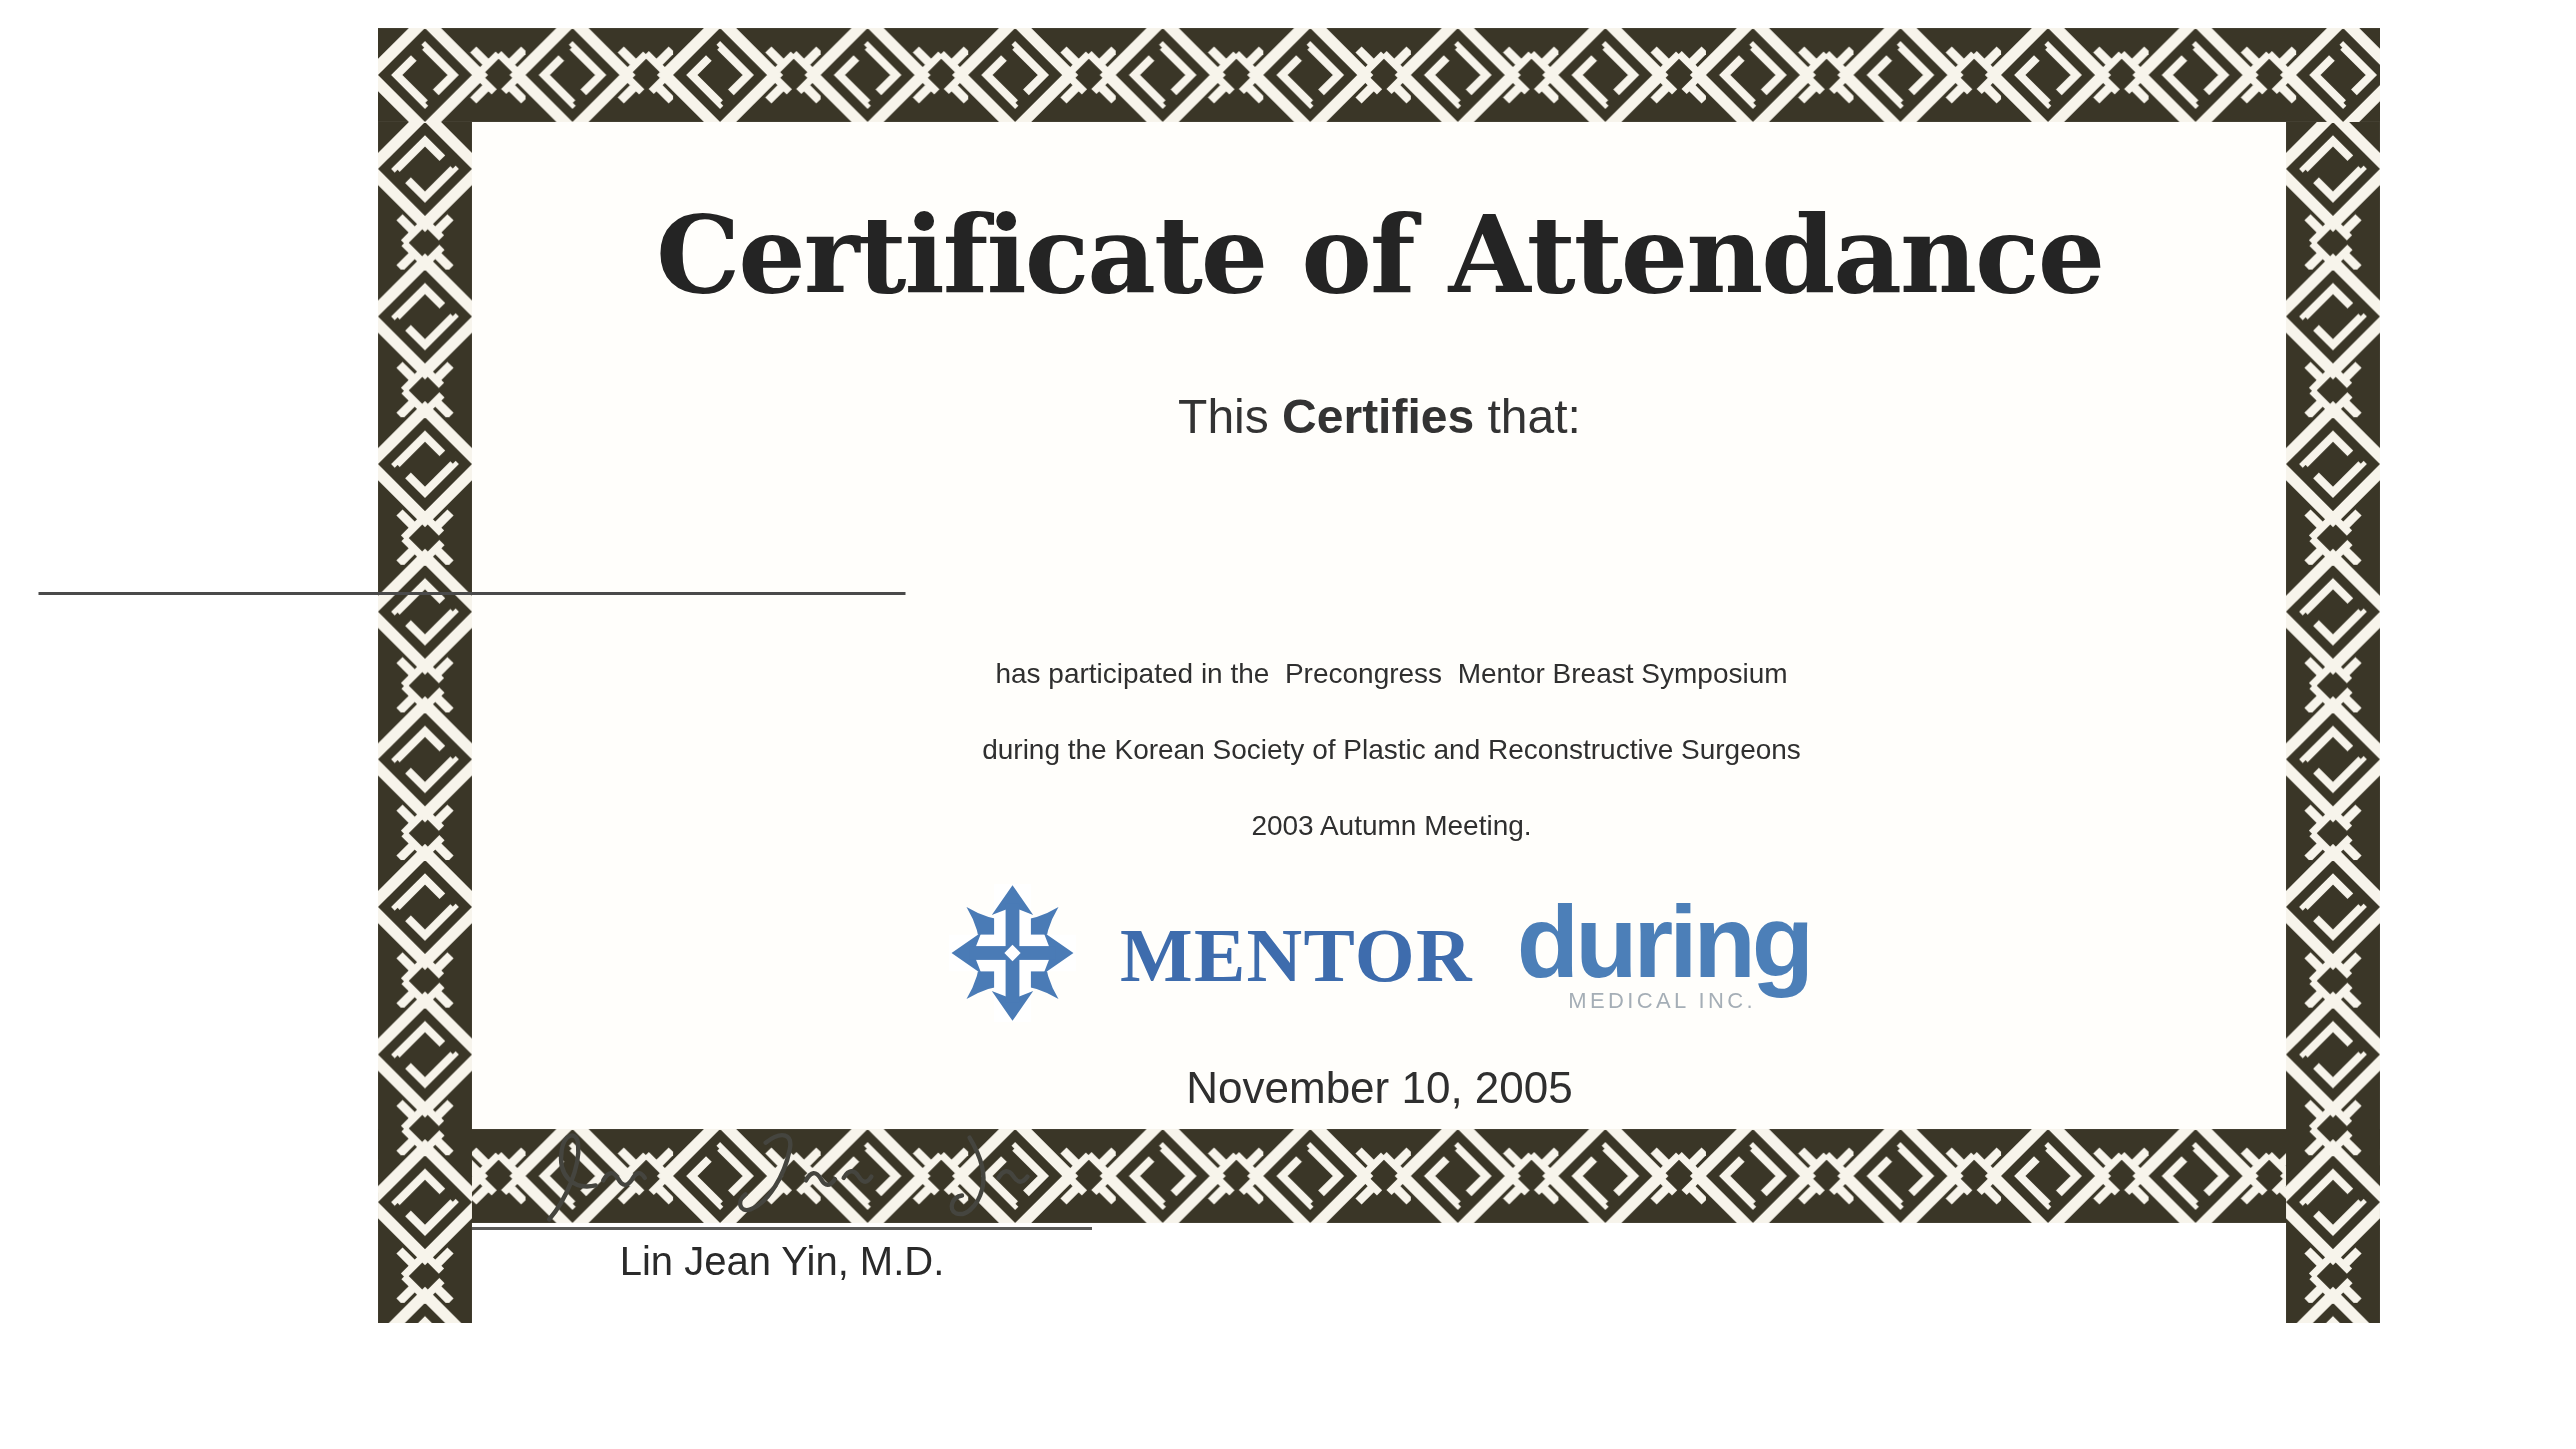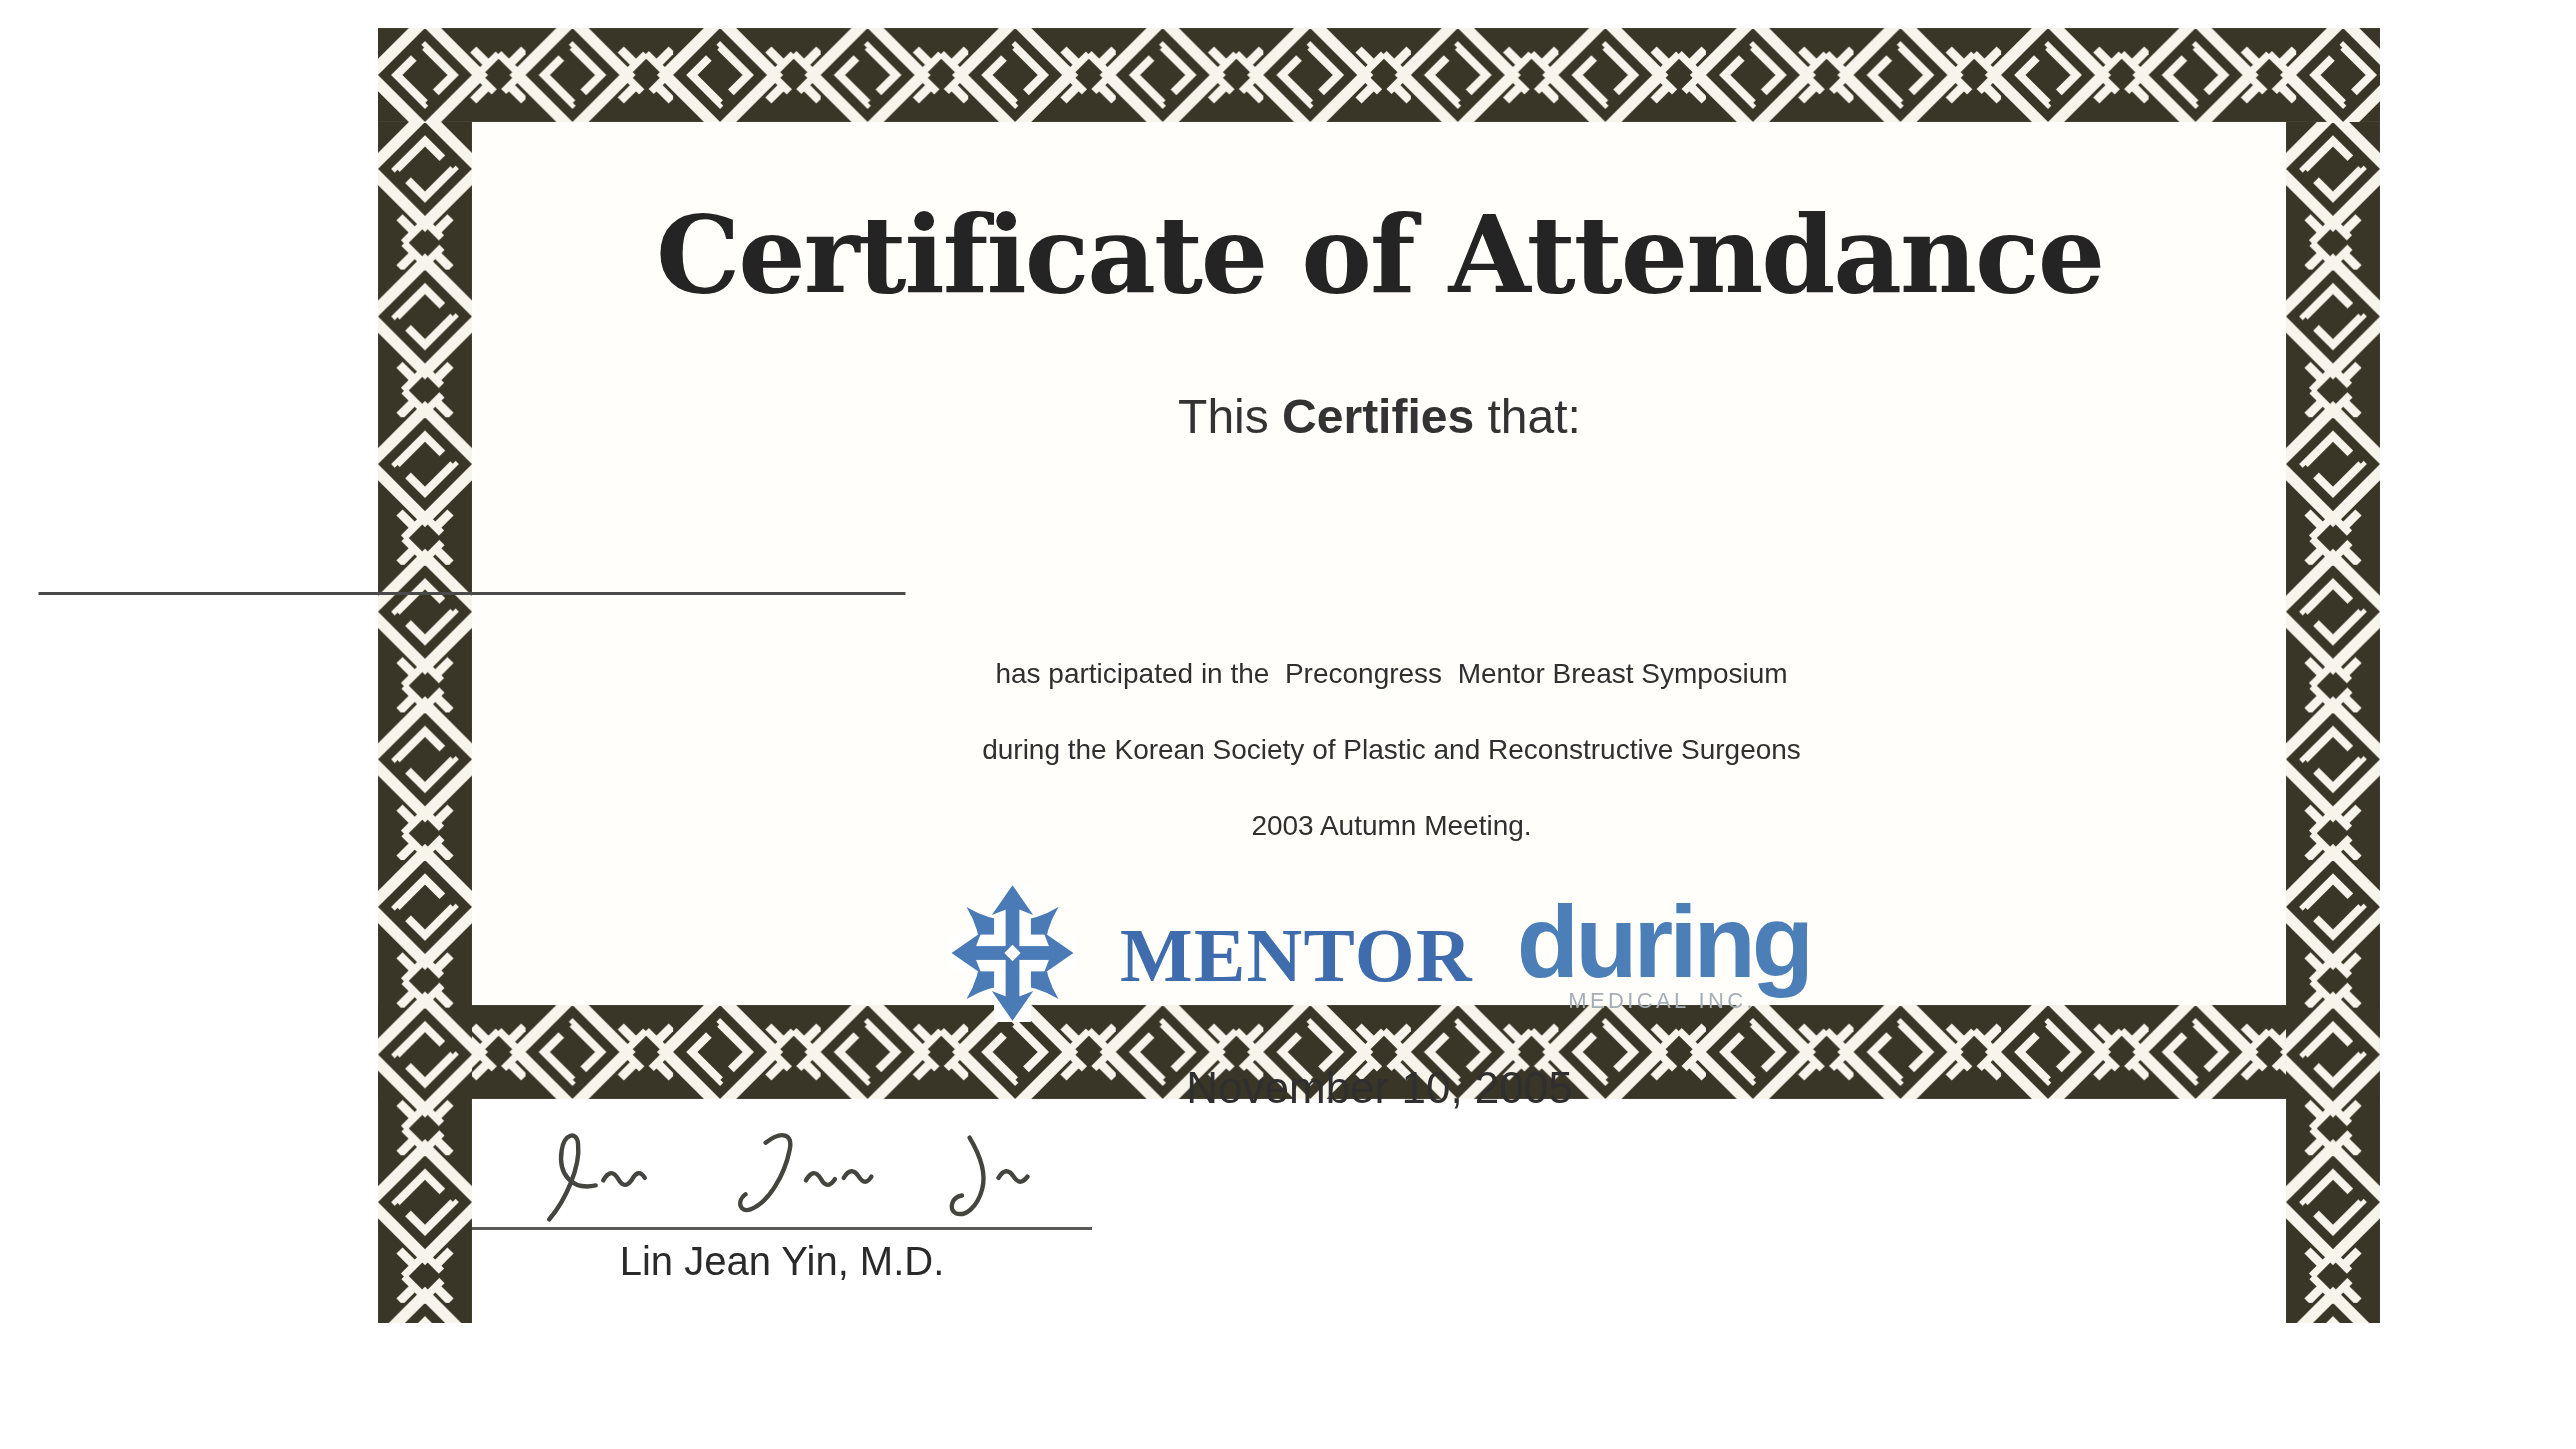--- a/index.html
+++ b/index.html
@@ -1,20 +1,20 @@
 <!DOCTYPE html>
 <html style="font-size:10.7px"><head>
 <meta charset="utf-8">
 <style>
   html,body{margin:0;padding:0;}
   body{
     width:2576px;height:1449px;background:#ffffff;position:relative;overflow:hidden;
     font-family:"Liberation Sans","DejaVu Sans",sans-serif;color:#2f2f2f;
   }
-  .certificate{position:absolute;left:378px;top:28px;width:2002px;height:1071px;background:#fffefb;}
+  .certificate{position:absolute;left:378px;top:28px;width:2002px;height:1195px;background:#fffefb;}
   .band{position:absolute;display:block;}
   .b-top{left:0;top:0;}
   .b-bot{left:0;bottom:0;}
   .b-left{left:0;top:94px;}
   .b-right{right:0;top:94px;}
   .content{position:absolute;left:94px;top:94px;width:1815px;height:1201px;}
   .content > div{position:absolute;left:0;right:0;text-align:center;}
   .title{
     top:67px;font-family:"DejaVu Serif","Liberation Serif",serif;font-weight:bold;
     font-size:106px;line-height:1.25;letter-spacing:-2px;color:#242424;

